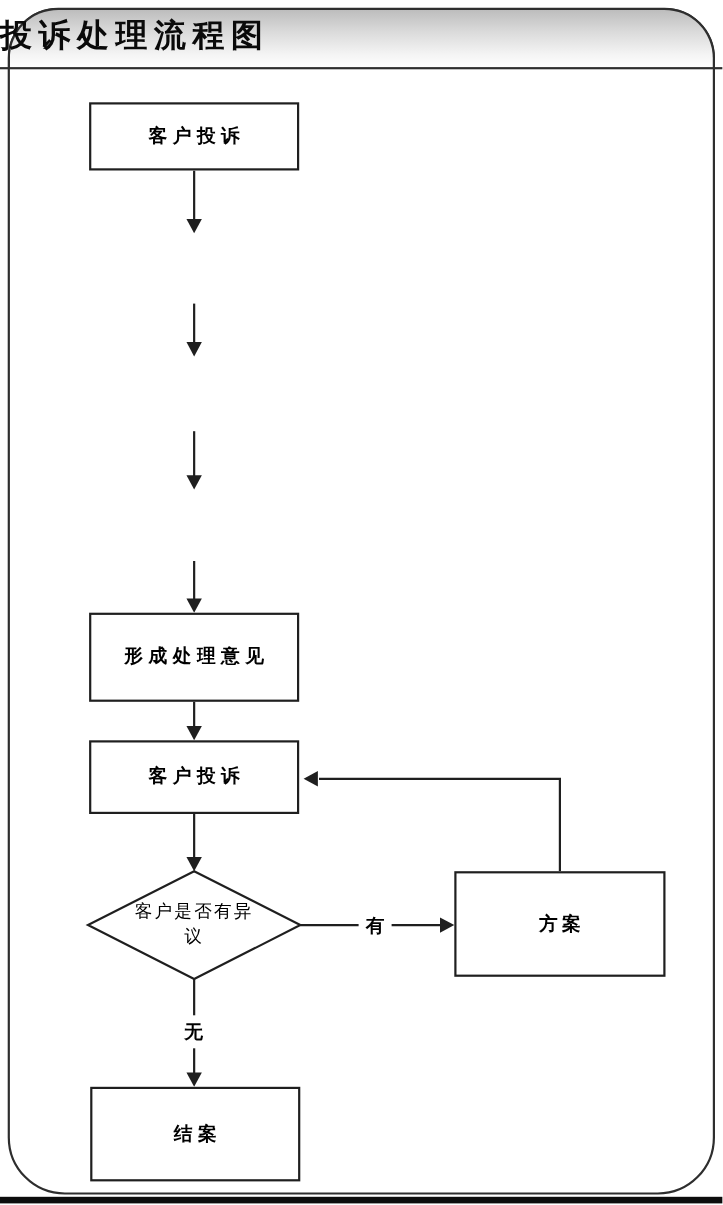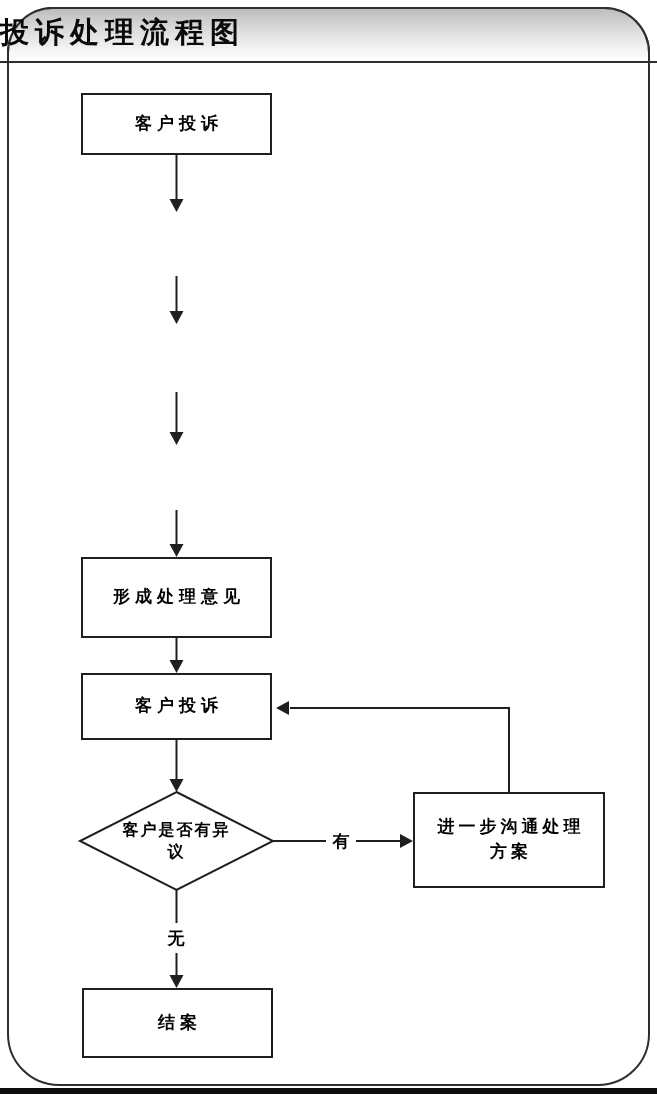--- a/index.html
+++ b/index.html
@@ -32,21 +32,21 @@
   svg.overlay{position:absolute;left:0;top:0;width:657px;height:1095px;}
   .box{
     position:absolute;box-sizing:border-box;border:2px solid #1f1f1f;background:#fff;
     display:flex;align-items:center;justify-content:center;flex-direction:column;
     font-size:17px;font-weight:bold;letter-spacing:5px;text-indent:5px;
     line-height:1.45;text-align:center;
   }
   .diamond-label{
     position:absolute;left:90px;top:810px;width:173px;height:62px;
     display:flex;align-items:center;justify-content:center;flex-direction:column;
-    font-size:16px;font-weight:bold;letter-spacing:2px;line-height:1.35;text-align:center;
+    font-size:16px;font-weight:normal;letter-spacing:2px;line-height:1.35;text-align:center;
   }
   .edge-label{
     position:absolute;background:#fff;display:flex;align-items:center;justify-content:center;
     font-size:17px;font-weight:bold;
   }
   .lbl-yes{left:326px;top:826px;width:30px;height:30px;}
   .lbl-no{left:158px;top:923px;width:36px;height:30px;}
 </style>
 </head>
 <body>
@@ -98,25 +98,24 @@
   <div class="box" style="left:81px;top:673px;width:191px;height:67px">
     <span>客户投诉</span>
   </div>
 
   <div class="diamond-label">
     <span>客户是否有异</span>
     <span>议</span>
   </div>
 
   <div class="box" style="left:413px;top:792px;width:192px;height:96px;letter-spacing:4px;text-indent:4px">
-    <span>进一步沟通处理</span>
     <span>方案</span>
   </div>
 
-  <div class="box" style="left:82px;top:988px;width:191px;height:70px">
+  <div class="box" style="left:82px;top:988px;width:191px;height:86px">
     <span>结案</span>
   </div>
 
   <div class="edge-label lbl-yes">有</div>
   <div class="edge-label lbl-no">无</div>
 
   <div class="bottom-bar"></div>
 
 </div>
 

